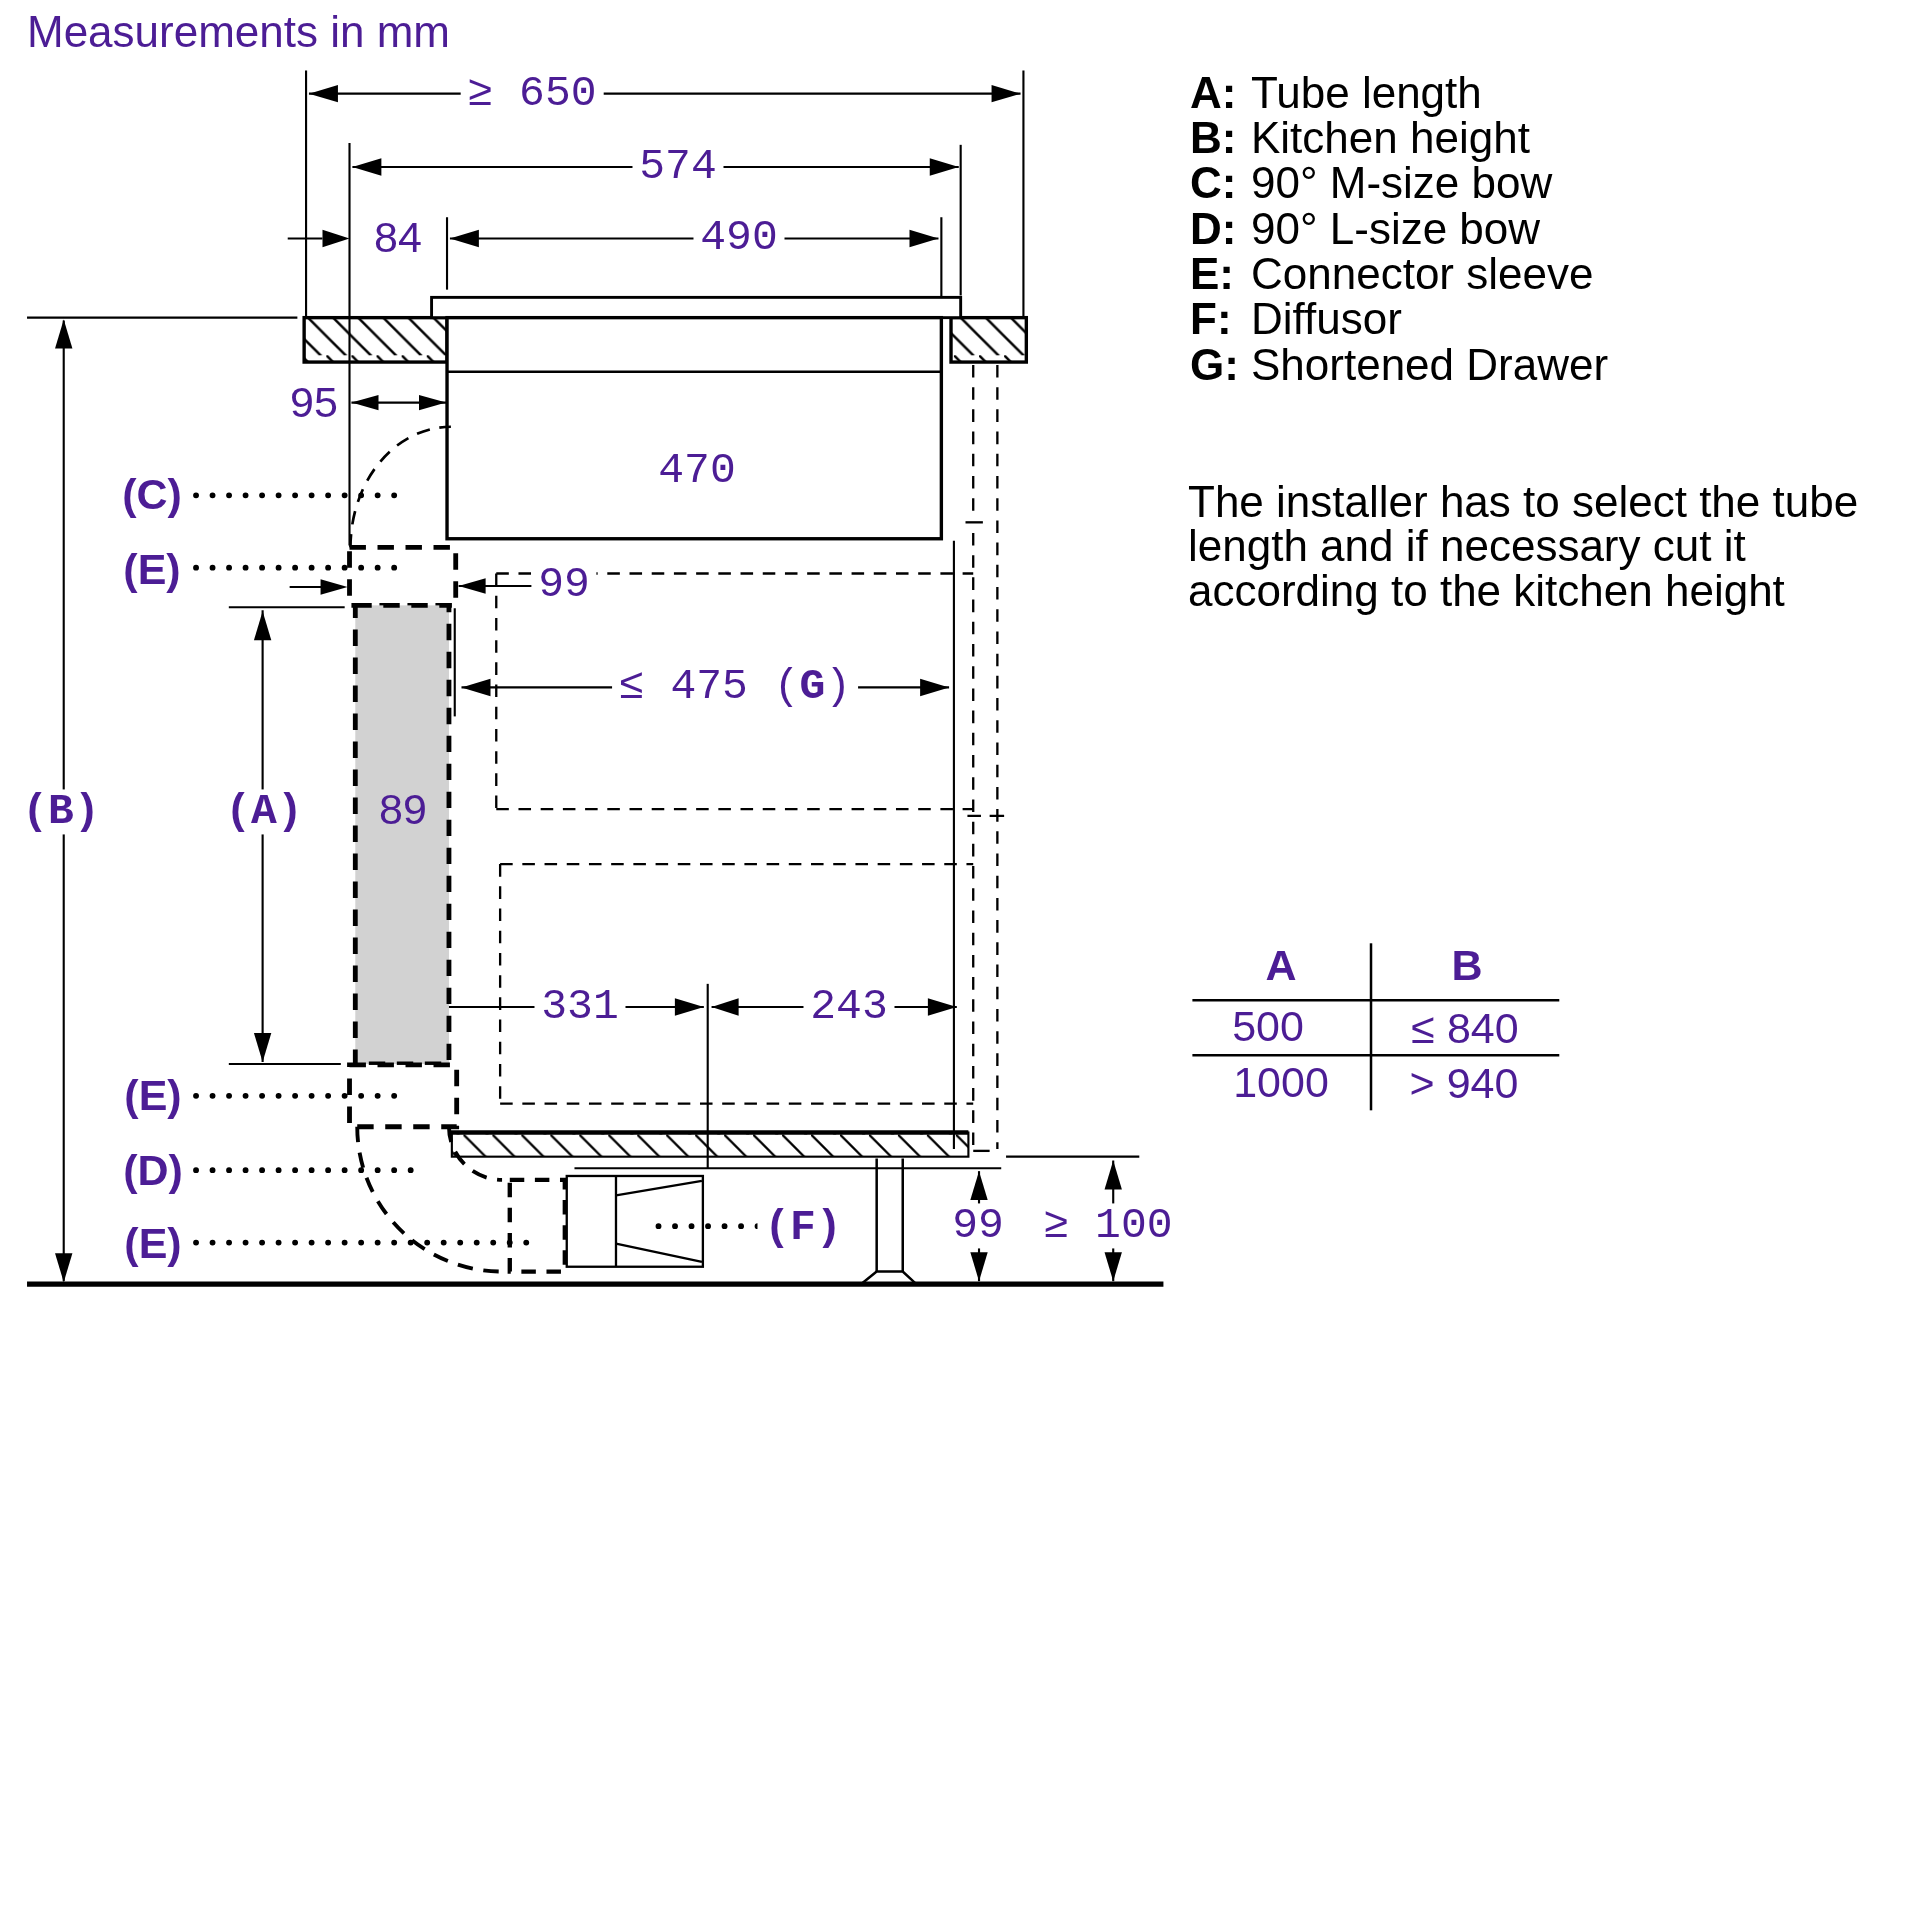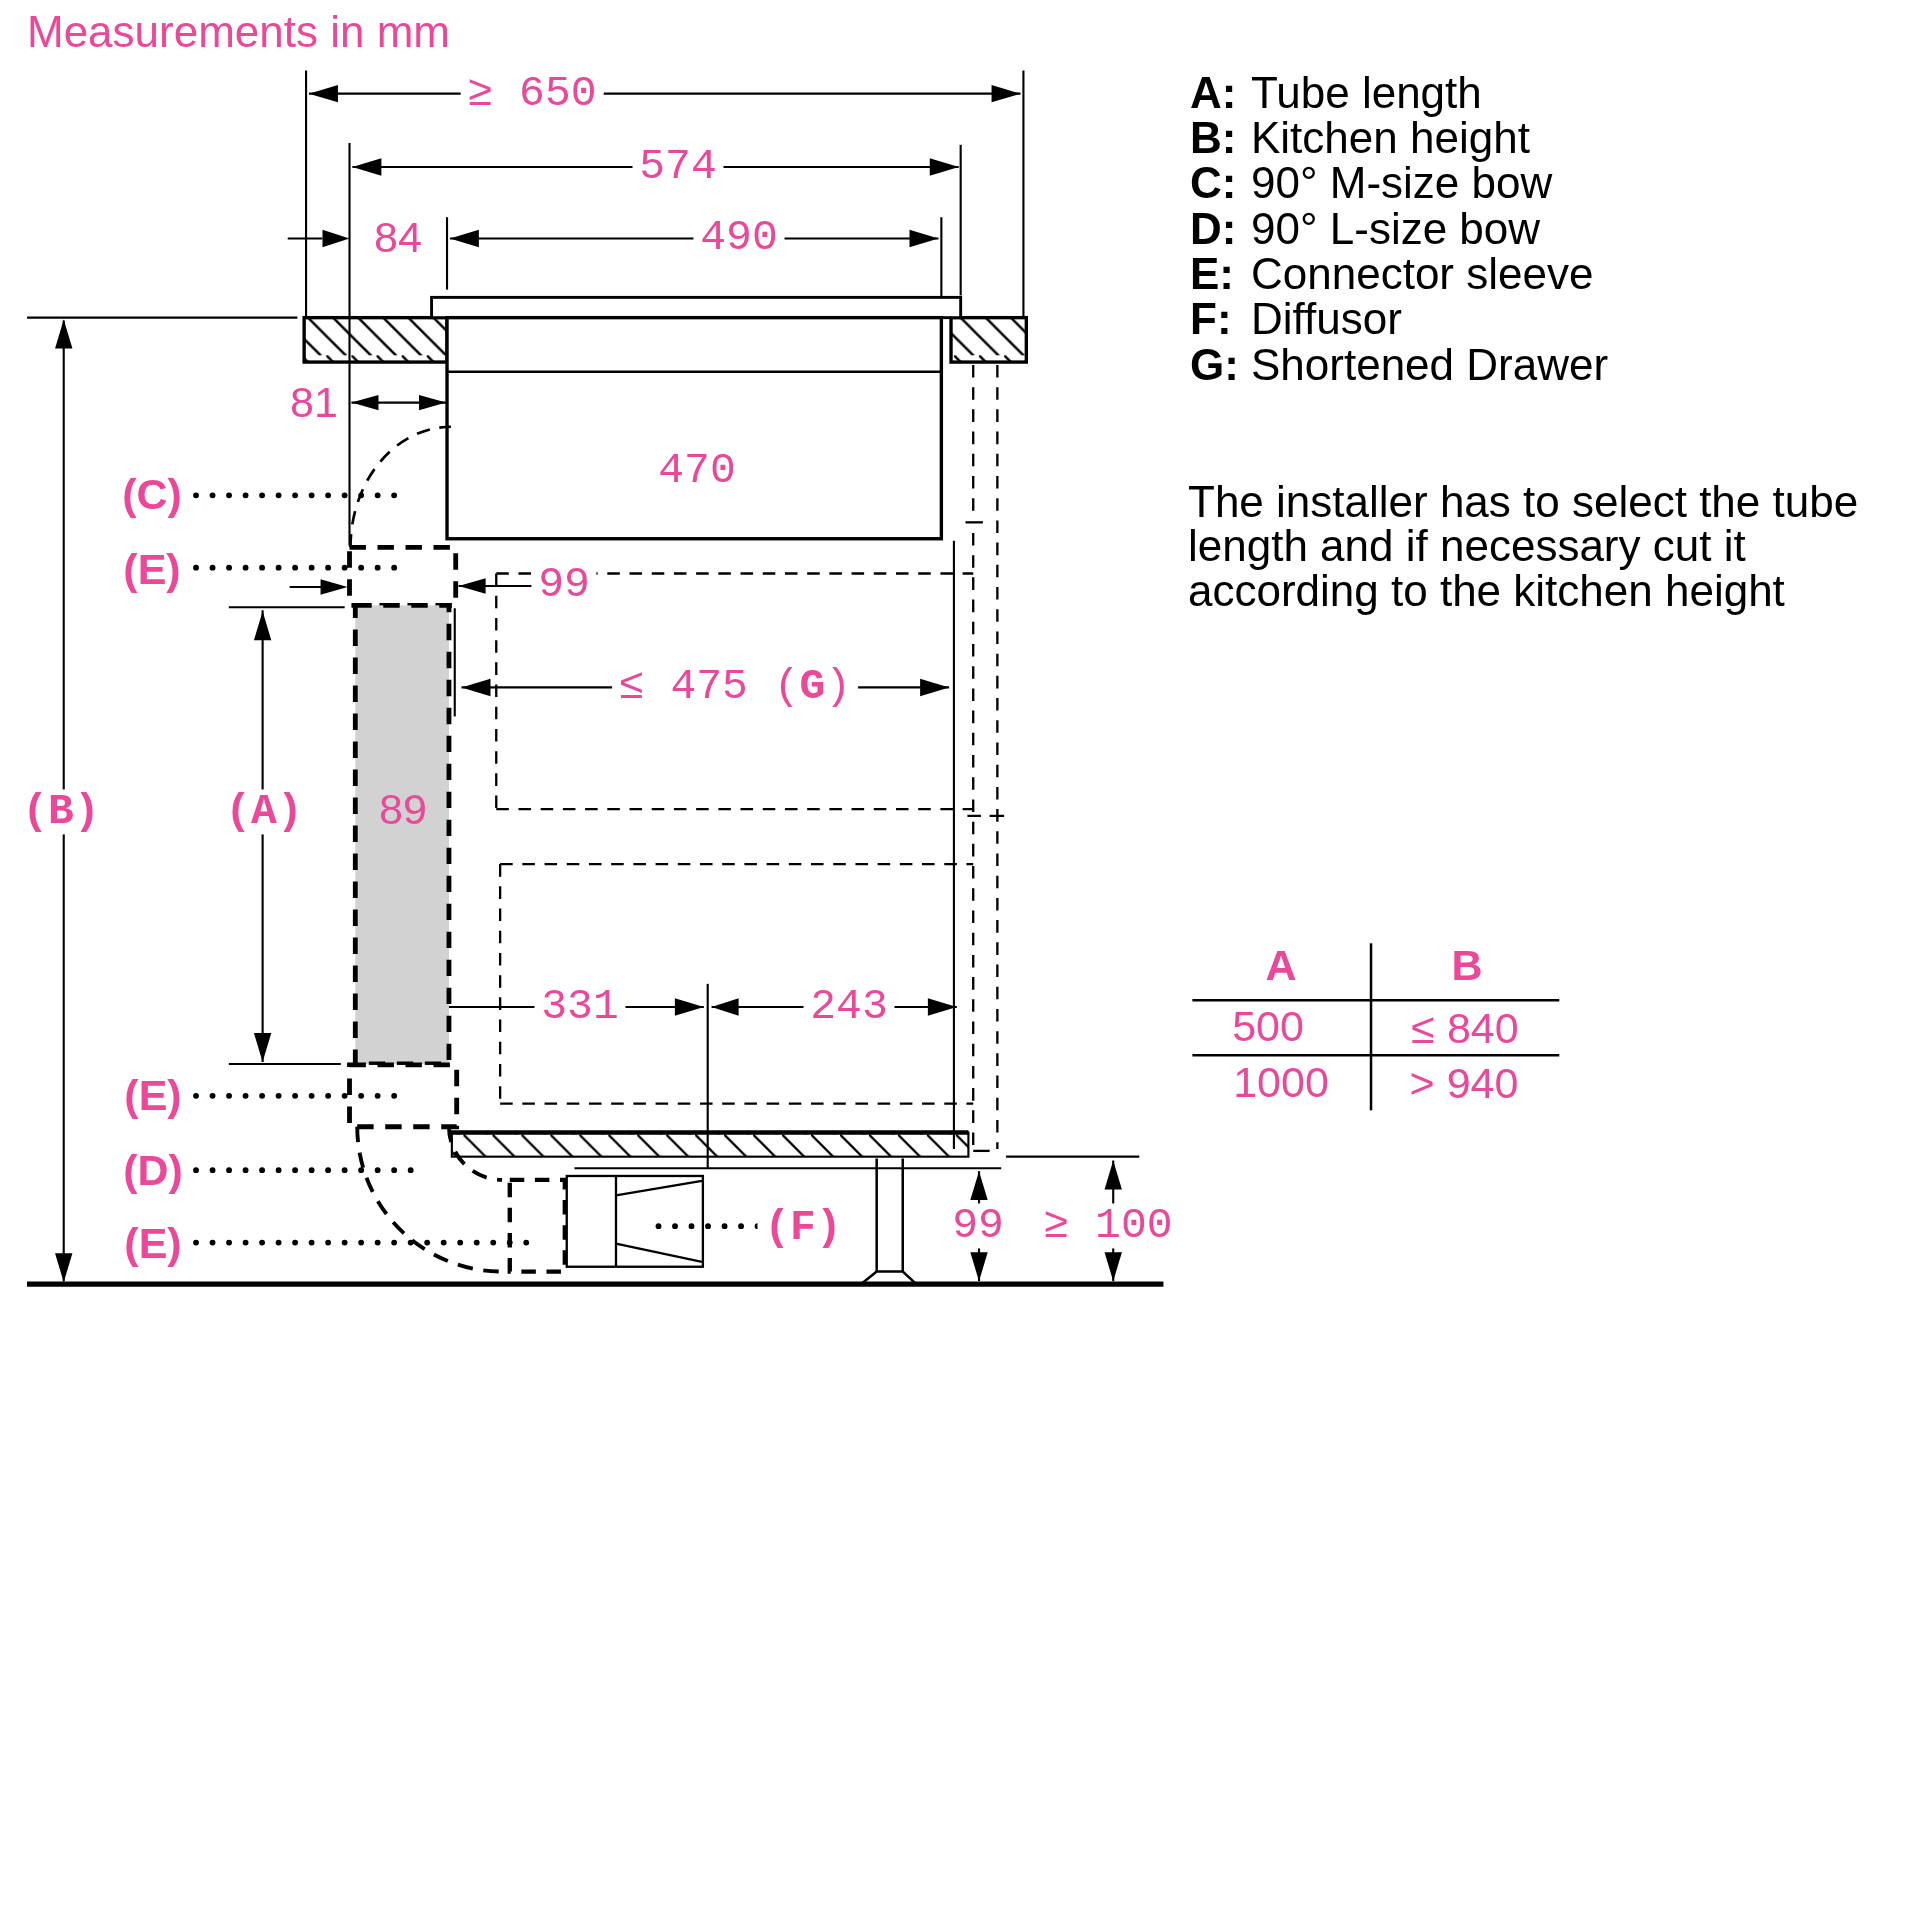--- a/index.html
+++ b/index.html
@@ -1,20 +1,20 @@
 <!DOCTYPE html>
 <html><head>
 <meta charset="utf-8">
 <style>
   html,body{margin:0;padding:0;background:#fff;}
   #canvas{position:relative;width:1931px;height:1931px;background:#fff;overflow:hidden;
           font-family:"Liberation Sans",sans-serif;color:#000;}
   svg{position:absolute;left:0;top:0;}
   .t{position:absolute;transform:translate(-50%,-50%);font-size:43px;line-height:1.05;
-     white-space:nowrap;color:#ec4899;z-index:5;text-align:center;}
+     white-space:nowrap;color:#4c1d95;z-index:5;text-align:center;}
   .bg{background:#fff;padding:0 6.8px;font-family:Liberation Mono, monospace;}
   .b{font-weight:bold;}
   .left{transform:translate(0,-50%);}
   .legend-row{position:absolute;left:1190px;display:flex;z-index:5;font-size:44px;white-space:nowrap;}
   .legend-key{font-weight:bold;width:61px;}
   .note-line{position:absolute;left:1188px;font-size:44px;white-space:nowrap;z-index:5;}
 </style>
 </head>
 <body>
 
@@ -177,21 +177,21 @@
     <path d="M1420 977 V1150"></path>
   </g>
 </svg>
 
 <div class="t left" style="left:27px;top:32px;font-size:44px;">Measurements in mm</div>
 
 <div class="t bg" style="left:532px;top:94px;">≥ 650</div>
 <div class="t bg" style="left:678px;top:167px;">574</div>
 <div class="t" style="left:398px;top:238px;">84</div>
 <div class="t bg" style="left:739px;top:238px;">490</div>
-<div class="t" style="left:314px;top:403px;">81</div>
+<div class="t" style="left:314px;top:403px;">95</div>
 <div class="t bg" style="left:697px;top:471px;">470</div>
 <div class="t bg" style="left:564px;top:585px;">99</div>
 <div class="t bg" style="left:716px;top:687px;margin-left:19px;"><span>≤ 475 (</span><span class="b">G</span><span>)</span></div>
 <div class="t" style="left:403px;top:810px;">89</div>
 <div class="t bg" style="left:580px;top:1007px;">331</div>
 <div class="t bg" style="left:849px;top:1007px;">243</div>
 <div class="t bg" style="left:978px;top:1226px;">99</div>
 <div class="t bg" style="left:1108px;top:1226px;">≥ 100</div>
 
 <div class="t b" style="left:152px;top:495px;">(C)</div>

